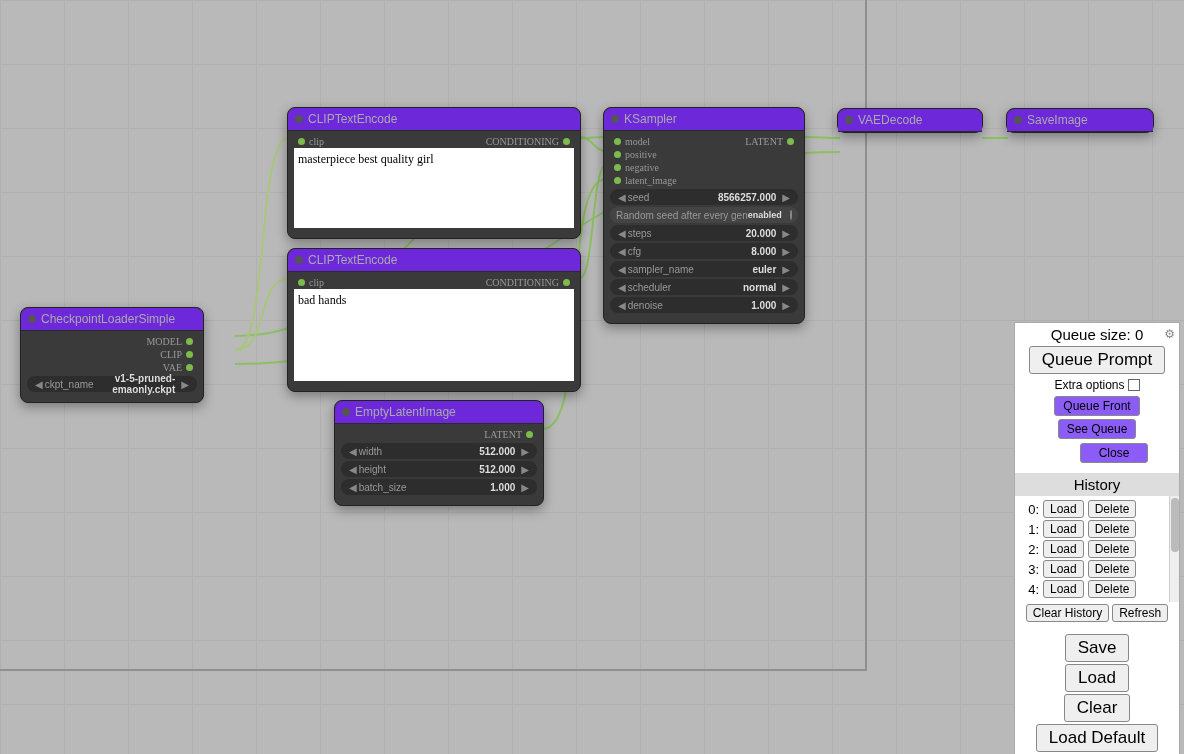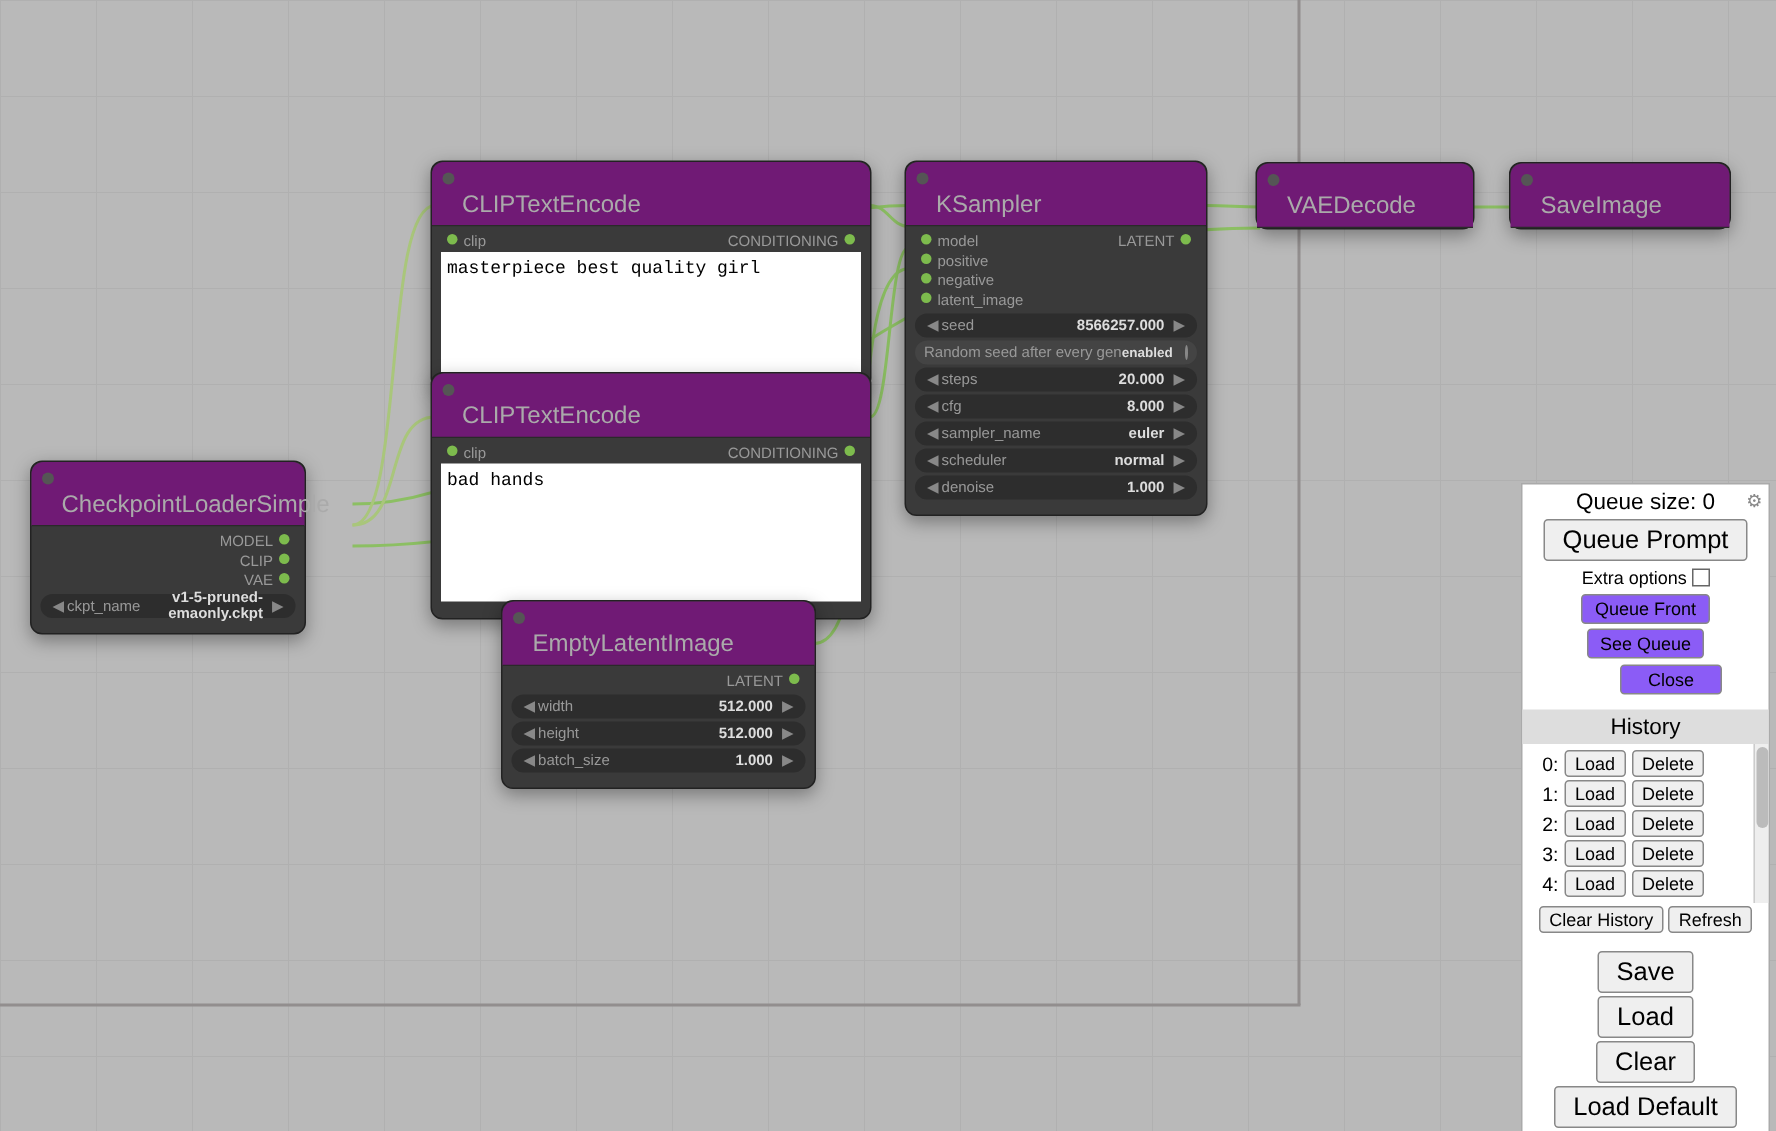--- a/index.html
+++ b/index.html
@@ -18,40 +18,40 @@
   svg.wires { position:absolute; left:0; top:0; width:1184px; height:754px; pointer-events:none; }
   .node {
     position: absolute;
     background: #3a3a3a;
     border: 1px solid #222;
     border-radius: 8px;
     box-shadow: 0 4px 12px rgba(0,0,0,.35);
     color: #bbb;
   }
   .node .title {
-    background: #701a75;
+    background: #6d28d9;
     border-top-left-radius: 8px;
     border-top-right-radius: 8px;
-    padding: 20px 8px 4px 20px;
-    font-size: 16px;
+    padding: 4px 8px 4px 20px;
+    font-size: 12px;
     color: #aaa;
     position: relative;
     border-bottom: 1px solid #2a2a2a;
   }
   .node .title::before {
     content:""; position:absolute; left:7px; top:7px;
     width:8px; height:8px; border-radius:50%;
     background:#555;
   }
   .node .body { padding: 4px 6px 8px; }
   .slot-row {
     display:flex; justify-content:space-between; align-items:center;
     font-size: 10px; color:#999; padding: 1px 4px;
   }
-  .slot-left, .slot-right { display:flex; align-items:flex-start; gap:4px; }
+  .slot-left, .slot-right { display:flex; align-items:center; gap:4px;font-family:Liberation Serif, serif; }
   .slot-right { justify-content:flex-end; text-align:right; }
   .dot { width:7px; height:7px; border-radius:50%; background:#7dbb4d; display:inline-block; }
   .widget {
     background:#2d2d2d;
     border-radius: 10px;
     height:16px;
     display:flex; align-items:center;
     padding: 0 6px;
     margin: 2px 0;
     font-size: 10px;
@@ -62,21 +62,21 @@
   .widget .wval { flex:1 1 auto; text-align:right; color:#ddd; font-weight:600; padding-right:4px; }
   .widget .larr, .widget .rarr {
     color:#888; font-size:10px; padding:0 2px;
   }
   .widget.toggle .knob {
     width:10px; height:10px; border-radius:50%; background:#888;
     margin-left:4px;
   }
   .prompt-area {
     background:#fff; color:#000;
-    font-family: Liberation Mono, monospace;
+    font-family: Liberation Serif, serif;
     font-size: 12px;
     width:100%;
     border:none;
     padding:4px;
     resize:none;
   }
   
   .outimg {
     width:130px; height:130px; margin:4px auto 6px;
     background:

